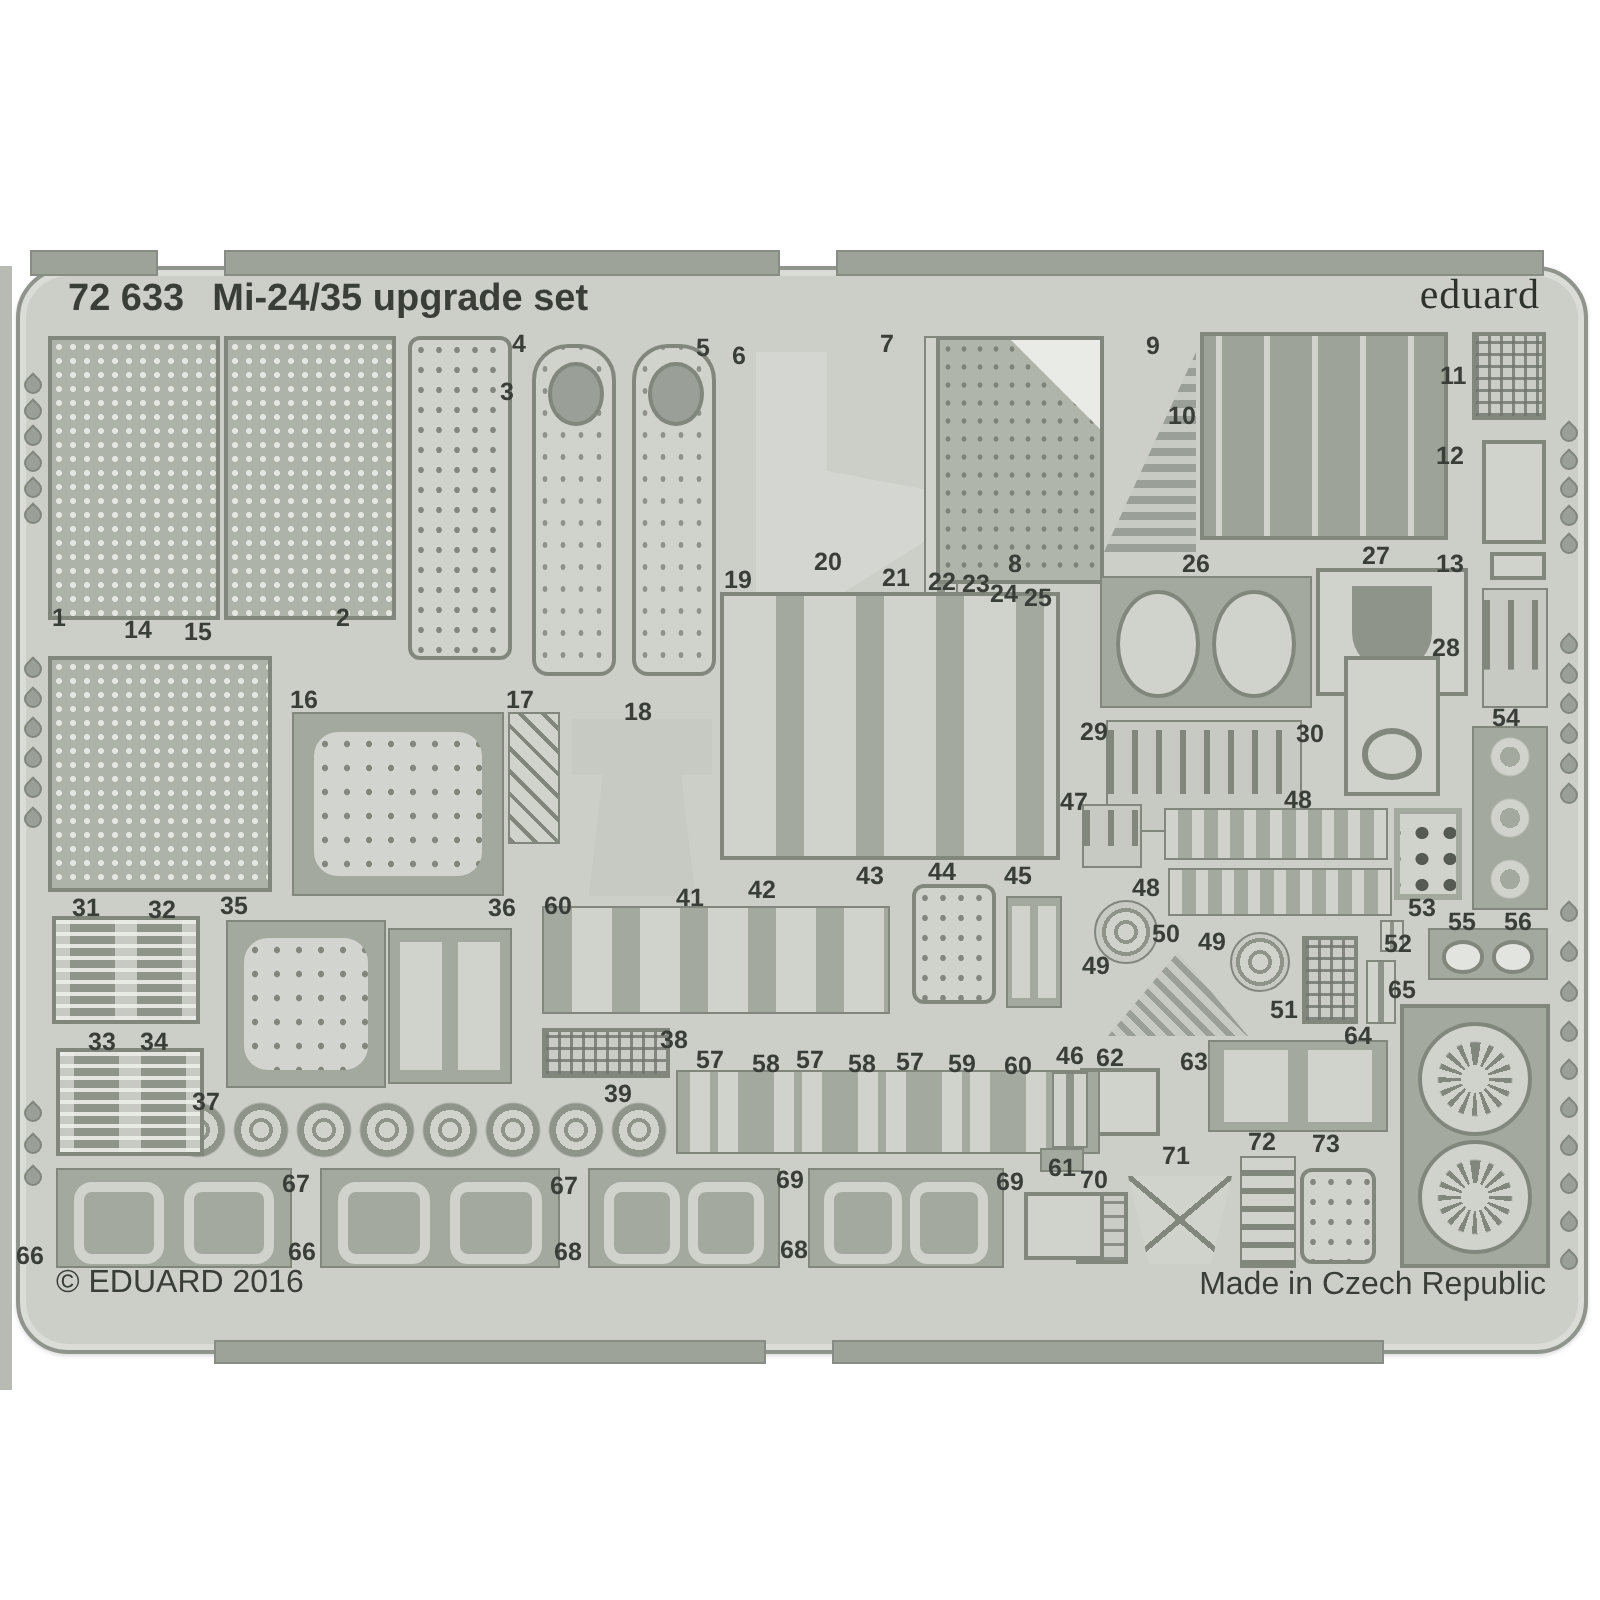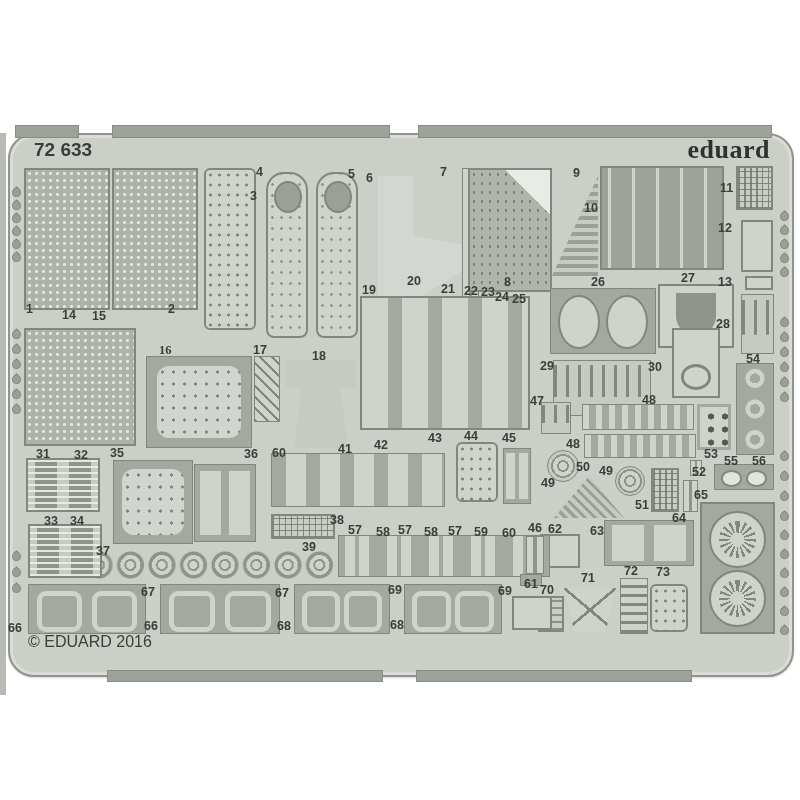--- a/index.html
+++ b/index.html
@@ -15,21 +15,21 @@
         border:2px solid var(--c-fret-edge);border-radius:26px;
         box-shadow:inset 0 0 0 3px rgba(255,255,255,.28), 0 1px 2px rgba(0,0,0,.15);}
   .tab{position:absolute;background:#9ea399;border:1px solid #878c84;}
   .tab-top{top:125px;height:11px;}
   .tab-bottom{top:670px;height:10px;}
   .drop{position:absolute;width:7px;height:7px;background:#9aa097;border:1px solid var(--c-part-border);
         border-radius:0 50% 50% 50%;transform:rotate(45deg);}
   .plabel{position:absolute;font-weight:700;font-size:12.5px;line-height:1;color:var(--c-text);}
   #title-row{position:absolute;left:34px;top:139px;display:flex;gap:14px;font-weight:700;font-size:19px;color:var(--c-text);}
   #brand{position:absolute;right:30px;top:135px;font-family:"Liberation Serif","DejaVu Serif",serif;
-         font-weight:700;font-size:26px;color:#2e322d;letter-spacing:.5px;}
+         font-weight:400;font-size:21px;color:#2e322d;letter-spacing:.5px;}
   #copyright{position:absolute;left:28px;top:633px;font-size:16px;color:var(--c-text);}
   #origin{position:absolute;right:27px;top:634px;font-size:16px;color:var(--c-text);}
 
   .part{position:absolute;box-sizing:border-box;}
   .k-light{background:var(--c-part-light);border:2px solid var(--c-part-border);}
   .k-dark{background:var(--c-part-dark);border:2px solid var(--c-part-border);}
   .k-tiny{background:var(--c-part-dark);border:1px solid var(--c-part-border);}
   .k-mesh{background-color:#aeb3aa;border:2px solid var(--c-part-border);
           background-image:radial-gradient(#e4e6e1 1.3px,transparent 1.7px);background-size:7px 7px;}
   .k-meshdark{background-color:#b0b5ac;border:2px solid var(--c-part-border);
@@ -124,23 +124,25 @@
 </style>
 </head>
 <body>
 
 <div id="stage">
   <div class="photo-edge" style="left:0;top:133px;width:6px;height:562px;"></div>
   <div id="fret"></div>
 
   <div id="title-row">
     <span>72 633</span>
+    <span>Mi-24/35 upgrade set</span>
   </div>
   <div id="brand">eduard</div>
   <div id="copyright">© EDUARD 2016</div>
+  <div id="origin">Made in Czech Republic</div>
 <div class="tab tab-top" style="left: 15px; width: 62px;"></div>
     <div class="tab tab-top" style="left: 112px; width: 276px;"></div>
     <div class="tab tab-top" style="left: 418px; width: 352px;"></div>
     <div class="tab tab-bottom" style="left: 107px; width: 274px;"></div>
     <div class="tab tab-bottom" style="left: 416px; width: 274px;"></div>
     <div class="part k-mesh" style="left: 24px; top: 168px; width: 86px; height: 142px;"></div>
     <div class="part k-mesh" style="left: 112px; top: 168px; width: 86px; height: 142px;"></div>
     <div class="part k-dotted" style="left: 204px; top: 168px; width: 52px; height: 162px;"></div>
     <div class="part k-blade" style="left: 266px; top: 172px; width: 42px; height: 166px;"></div>
     <div class="part k-blade" style="left: 316px; top: 172px; width: 42px; height: 166px;"></div>
@@ -244,21 +246,21 @@
     <div class="plabel" style="left: 366px; top: 172px;">6</div>
     <div class="plabel" style="left: 440px; top: 166px;">7</div>
     <div class="plabel" style="left: 504px; top: 276px;">8</div>
     <div class="plabel" style="left: 573px; top: 167px;">9</div>
     <div class="plabel" style="left: 584px; top: 202px;">10</div>
     <div class="plabel" style="left: 720px; top: 182px;">11</div>
     <div class="plabel" style="left: 718px; top: 222px;">12</div>
     <div class="plabel" style="left: 718px; top: 276px; text-align: center;">13</div>
     <div class="plabel" style="left: 62px; top: 309px;">14</div>
     <div class="plabel" style="left: 92px; top: 310px;">15</div>
-    <div class="plabel" style="left: 159px; top: 344px; font-family: Liberation Serif, serif;">16</div>
+    <div class="plabel" style="left: 145px; top: 344px;">16</div>
     <div class="plabel" style="left: 253px; top: 344px;">17</div>
     <div class="plabel" style="left: 312px; top: 350px;">18</div>
     <div class="plabel" style="left: 362px; top: 284px;">19</div>
     <div class="plabel" style="left: 407px; top: 275px;">20</div>
     <div class="plabel" style="left: 441px; top: 283px;">21</div>
     <div class="plabel" style="left: 464px; top: 285px;">22</div>
     <div class="plabel" style="left: 481px; top: 286px;">23</div>
     <div class="plabel" style="left: 495px; top: 291px;">24</div>
     <div class="plabel" style="left: 512px; top: 293px;">25</div>
     <div class="plabel" style="left: 591px; top: 276px;">26</div>

